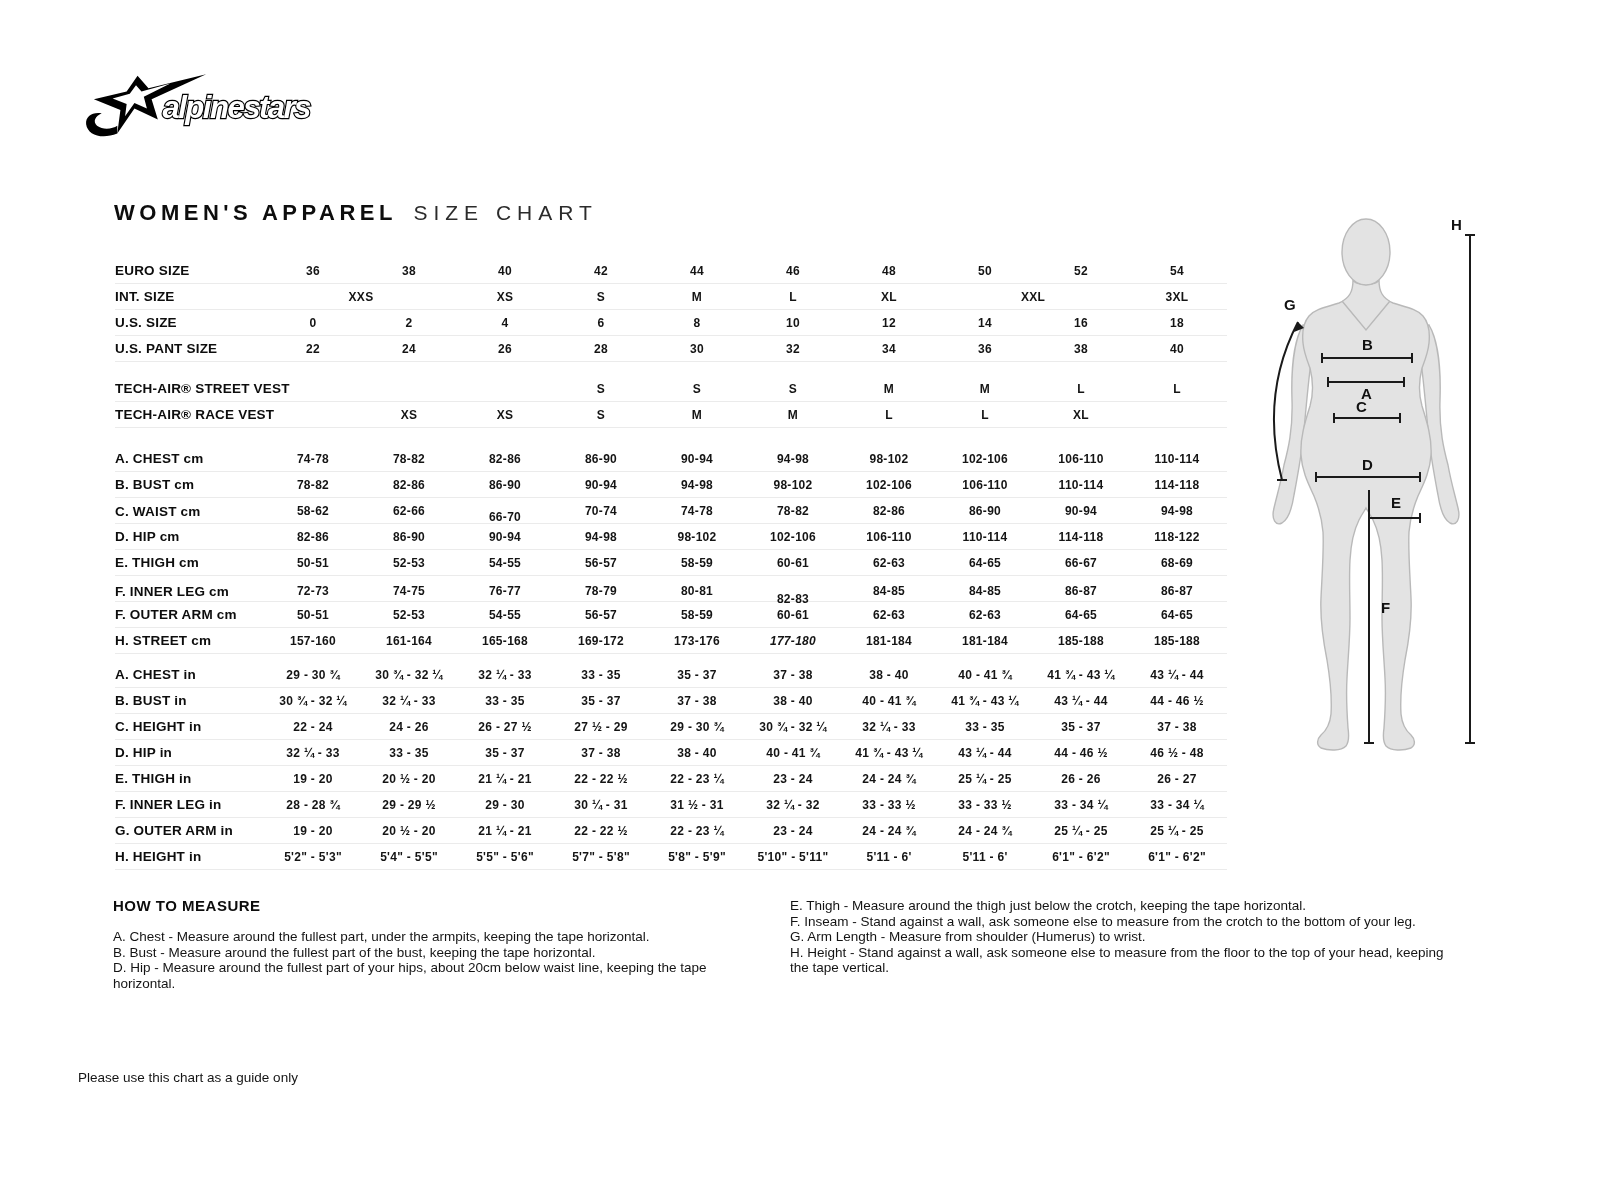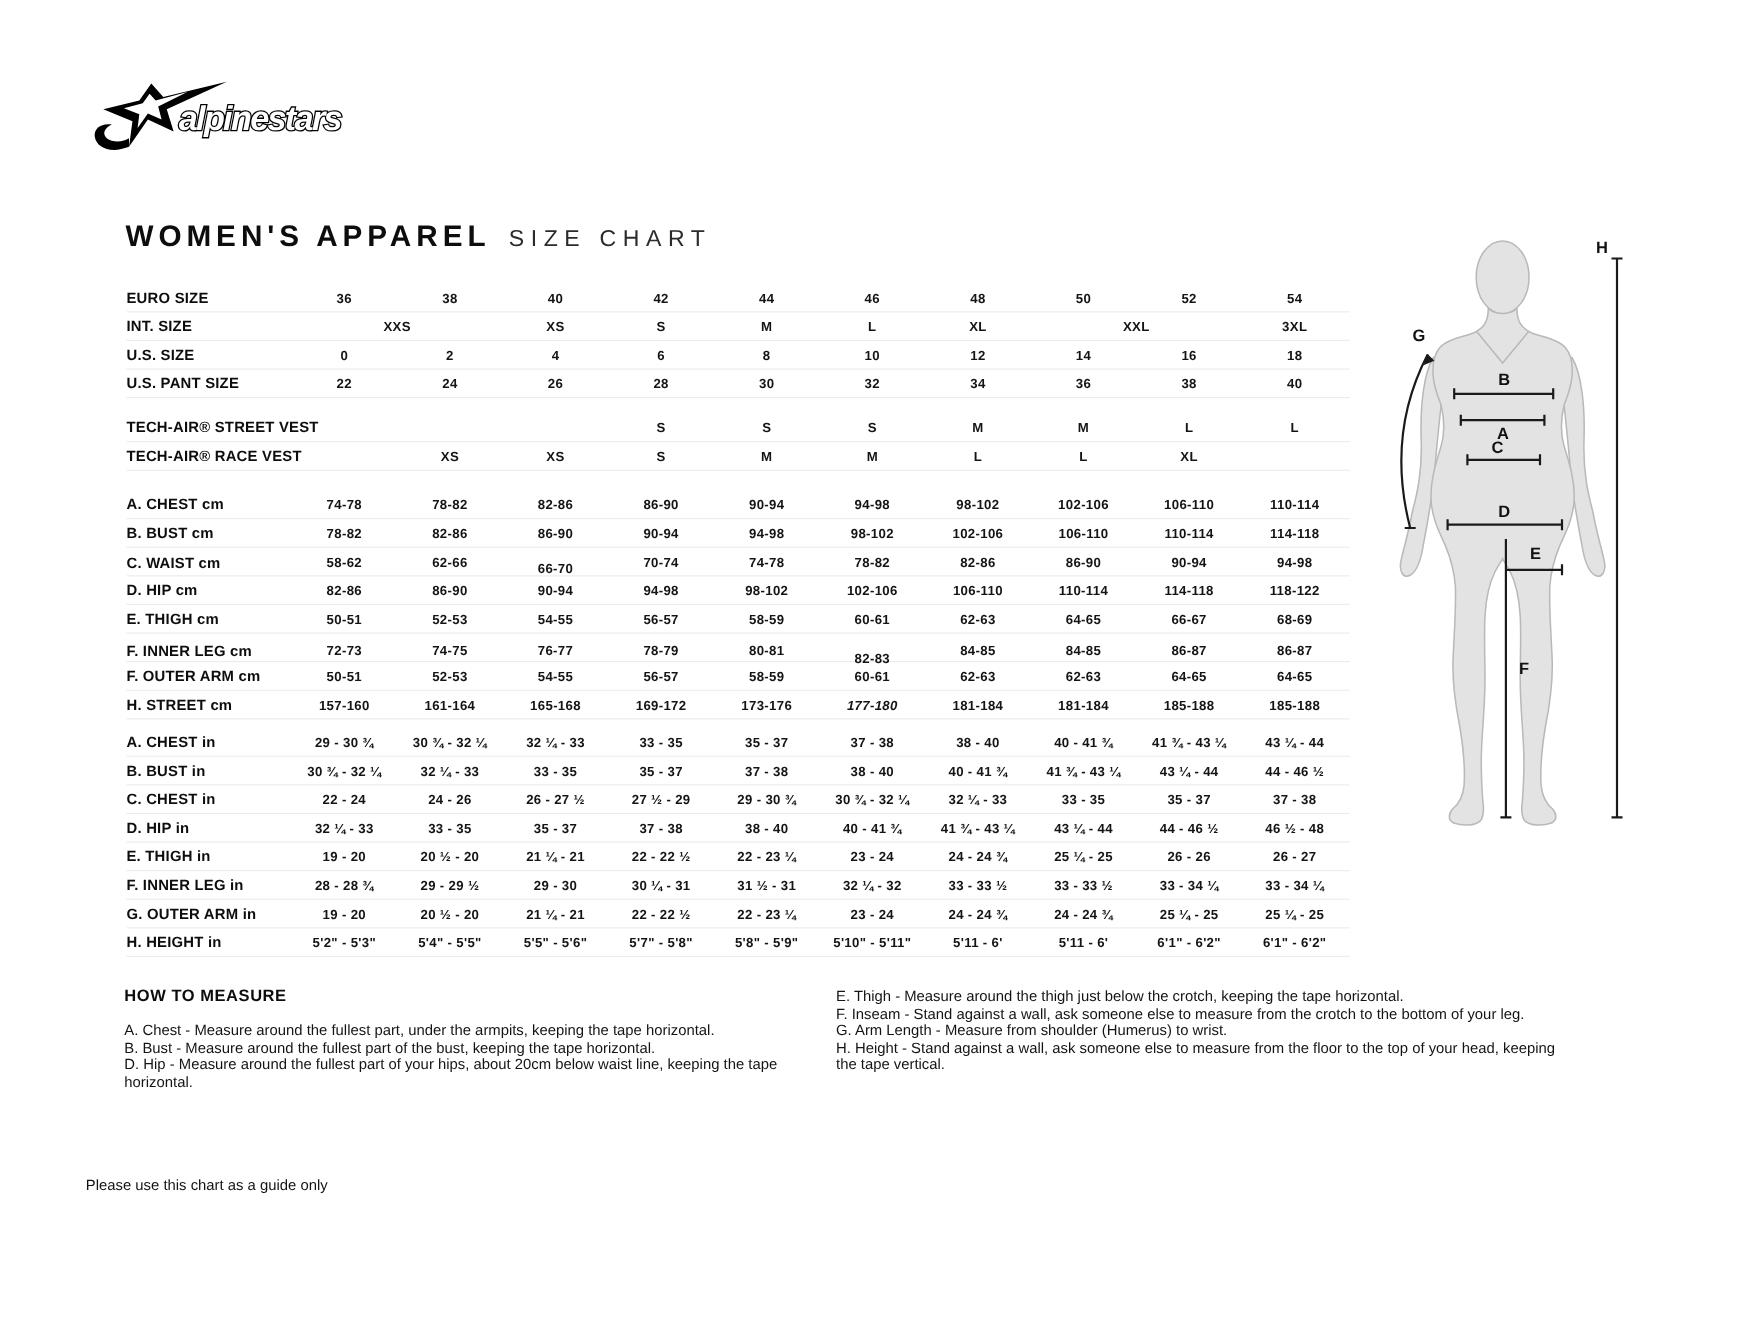--- a/index.html
+++ b/index.html
@@ -4,38 +4,38 @@
 <style>
   html,body{margin:0;padding:0;background:#fff;}
   .page{position:relative;width:1600px;height:1200px;background:#ffffff;overflow:hidden;
         font-family:"Liberation Sans",sans-serif;color:#111;}
 
   
   .logo{position:absolute;left:83px;top:68px;width:265px;height:80px;}
 
   
   .title{position:absolute;left:114px;top:200px;white-space:nowrap;}
-  .title .t1{font-size:27px;font-weight:900;letter-spacing:4.5px;color:#0d0d0d;}
+  .title .t1{font-size:22px;font-weight:900;letter-spacing:4.5px;color:#0d0d0d;}
   .title .t2{font-size:21px;font-weight:400;letter-spacing:6px;color:#2b2b2b;margin-left:12px;}
 
   
   .table{position:absolute;left:115px;top:258px;width:1112px;}
   .tgroup{margin-top:0;}
   .tgroup-techair{margin-top:14px;}
   .tgroup-cm{margin-top:18px;}
   .tgroup-inch{margin-top:8px;}
   .trow{display:grid;grid-template-columns:150px repeat(10,96px);height:25px;
         align-items:center;border-bottom:1px solid #ebebeb;}
   .tlabel{font-size:13.5px;font-weight:800;letter-spacing:.2px;white-space:nowrap;color:#0d0d0d;}
   .tcell{font-size:12px;font-weight:700;letter-spacing:.3px;text-align:center;color:#141414;white-space:nowrap;}
 
   
   .htm-head{position:absolute;left:113px;top:897px;font-size:15px;font-weight:800;letter-spacing:.5px;color:#0d0d0d;}
   .htm-left{position:absolute;left:113px;top:929px;width:650px;font-size:13.5px;line-height:15.6px;color:#141414;}
-  .htm-right{position:absolute;left:760px;top:898px;width:662px;font-size:13.5px;line-height:15.6px;color:#141414;}
+  .htm-right{position:absolute;left:790px;top:898px;width:662px;font-size:13.5px;line-height:15.6px;color:#141414;}
 
   
   .footer{position:absolute;left:78px;top:1070px;font-size:13.5px;line-height:15.5px;color:#141414;}
 
   
   .figure{position:absolute;left:1248px;top:190px;width:240px;height:575px;}
   .figure svg text{font-family:"Liberation Sans",sans-serif;font-weight:700;font-size:15px;fill:#111;}
 </style>
 </head>
 <body>
@@ -264,21 +264,21 @@
           <div class="tcell" style="grid-column: span 1;">33 - 35</div>
           <div class="tcell" style="grid-column: span 1;">35 - 37</div>
           <div class="tcell" style="grid-column: span 1;">37 - 38</div>
           <div class="tcell" style="grid-column: span 1;">38 - 40</div>
           <div class="tcell" style="grid-column: span 1;">40 - 41 ¾</div>
           <div class="tcell" style="grid-column: span 1;">41 ¾ - 43 ¼</div>
           <div class="tcell" style="grid-column: span 1;">43 ¼ - 44</div>
           <div class="tcell" style="grid-column: span 1;">44 - 46 ½</div>
         </div>
         <div class="trow">
-          <div class="tlabel">C. CHEST in</div>
+          <div class="tlabel">C. HEIGHT in</div>
           <div class="tcell" style="grid-column: span 1;">22 - 24</div>
           <div class="tcell" style="grid-column: span 1;">24 - 26</div>
           <div class="tcell" style="grid-column: span 1;">26 - 27 ½</div>
           <div class="tcell" style="grid-column: span 1;">27 ½ - 29</div>
           <div class="tcell" style="grid-column: span 1;">29 - 30 ¾</div>
           <div class="tcell" style="grid-column: span 1;">30 ¾ - 32 ¼</div>
           <div class="tcell" style="grid-column: span 1;">32 ¼ - 33</div>
           <div class="tcell" style="grid-column: span 1;">33 - 35</div>
           <div class="tcell" style="grid-column: span 1;">35 - 37</div>
           <div class="tcell" style="grid-column: span 1;">37 - 38</div>

